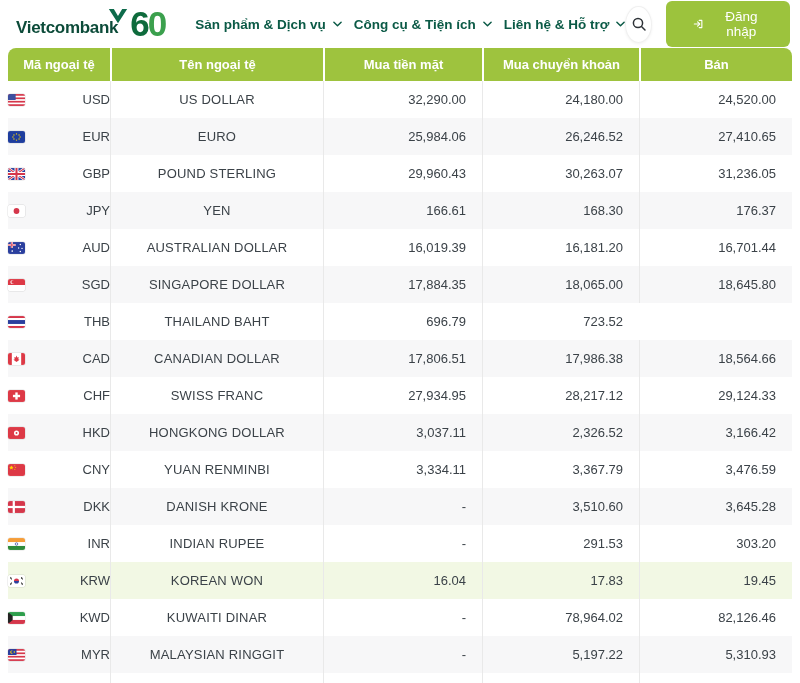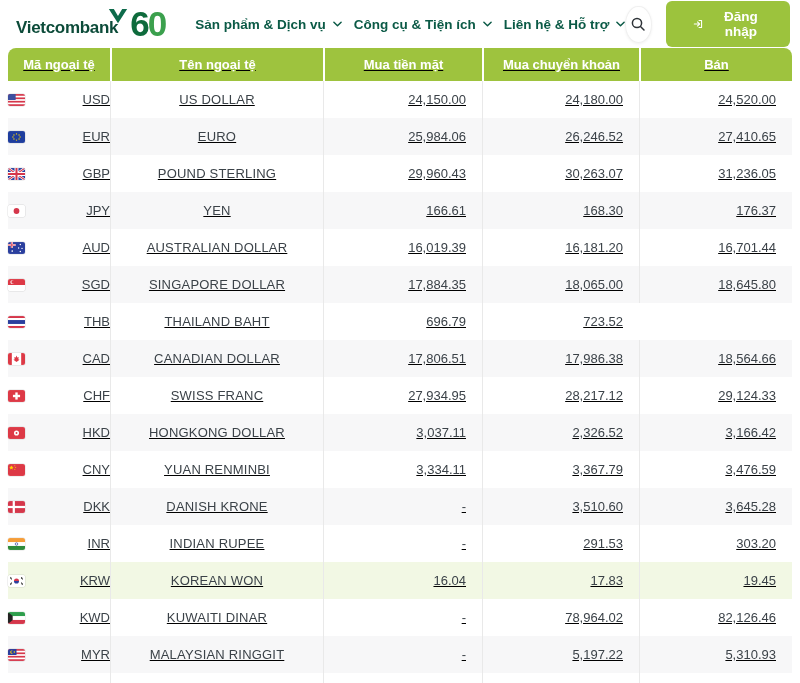--- a/index.html
+++ b/index.html
@@ -16,25 +16,25 @@
   .logo60 .d0 { color:#3ba04d; }
   .nav { display:flex; align-items:center; gap:12px; margin-left:30px; }
   .nav-item { display:flex; align-items:center; gap:7px; color:#0b5a46; font-size:13.5px;
     font-weight:600; cursor:pointer; white-space:nowrap; }
   .chev { width:9px; height:6px; }
   .topbar-spacer { flex:1; }
   .search-btn { width:37px; height:37px; border-radius:50%; background:#fff; border:1px solid #f0f0f0;
     box-shadow:0 1px 3px rgba(0,0,0,.06); display:flex; align-items:center; justify-content:center;
     cursor:pointer; margin-right:14px; }
   .login-btn { display:flex; align-items:center; gap:16px; background:#9cc33d; color:#fff;
-    border:none; border-radius:6px; padding:8px 27px; font-size:13.5px; font-weight:700;
+    border:none; border-radius:6px; padding:8px 27px; font-size:13.5px; font-weight:400;
     cursor:pointer; font-family:inherit; }
 
   
-  .rates { margin:0 8px;text-decoration:underline; }
+  .rates { margin:0 8px; }
   .grid-row { display:grid; grid-template-columns:102px 213px 159px 157px 153px; }
   .thead { }
   .th { height:33px; background:#9ec33e; color:#fff; font-size:13px; font-weight:600;
     display:flex; align-items:center; justify-content:center; }
   .th + .th { border-left:2px solid #fff; }
   .th:first-child { border-top-left-radius:8px; }
   .th:last-child  { border-top-right-radius:8px; }
 
   .row { height:37px; }
   .row.even { background:#f7f7f8; }
@@ -124,21 +124,21 @@
                 <rect y="4" width="20" height="2"></rect>
                 <rect y="8" width="20" height="2"></rect>
                 <rect y="12" width="20" height="2"></rect>
               </g>
               <rect width="9" height="7" fill="#3c4fa0"></rect>
             </svg>
           </span>
       <span>USD</span>
     </div>
     <div class="td td-name">US DOLLAR</div>
-    <div class="td td-num">24,150.00</div>
+    <div class="td td-num">32,290.00</div>
     <div class="td td-num">24,180.00</div>
     <div class="td td-num">24,520.00</div>
   </div>
       <div class="grid-row row even">
     <div class="td td-code">
       <span class="flag">
             <svg viewBox="0 0 20 14">
               <rect width="20" height="14" fill="#1e3d9e"></rect>
               <g fill="#ffd400">
                 <circle cx="10" cy="3.4" r=".8"></circle>

